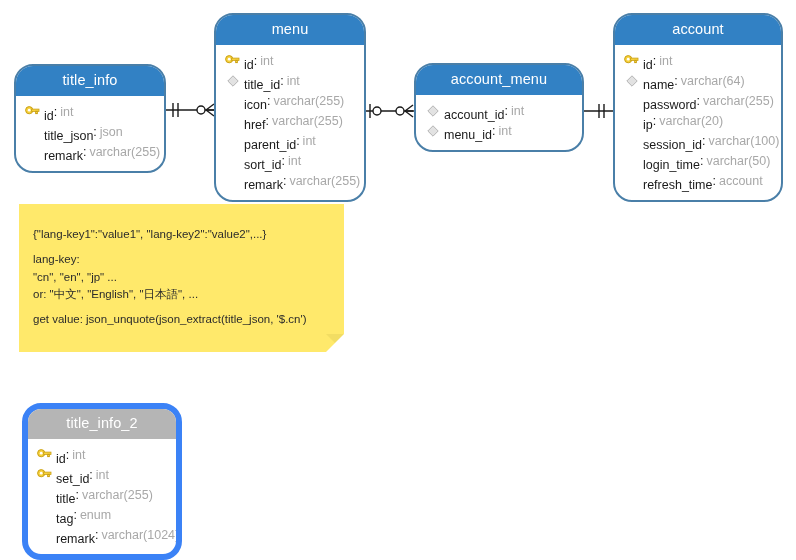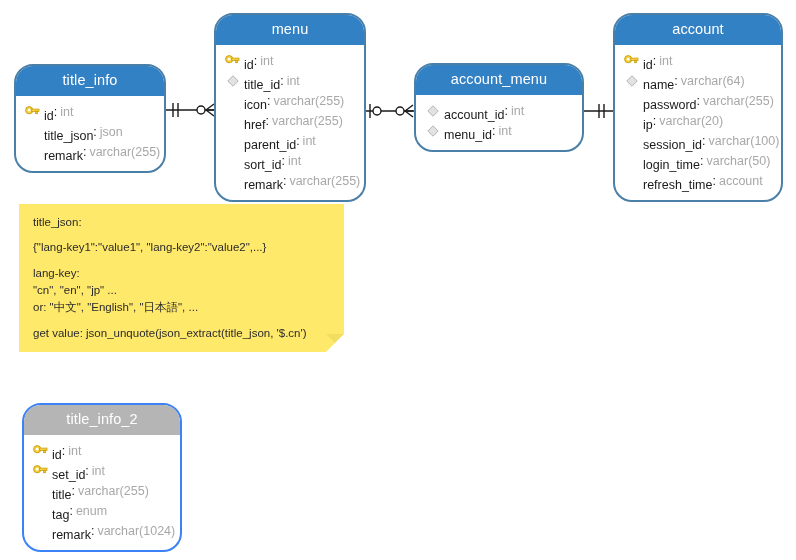--- a/index.html
+++ b/index.html
@@ -36,21 +36,21 @@
   
   .entity {
     position: absolute;
     z-index: 3;
     border-radius: 19px;
     background: #ffffff;
     box-sizing: border-box;
     overflow: hidden;
   }
   .entity.blue  { border: 2px solid #4a7fa8; }
-  .entity.gray  { border: 2px solid #3b82f6; }
+  .entity.gray  { border: 6px solid #3b82f6; }
 
   .entity-header {
     text-align: center;
     color: #ffffff;
     font-size: 14.5px;
     line-height: 1;
     padding: 7px 6px 8px 6px;
     letter-spacing: .1px;
   }
   .entity.blue  .entity-header { background: #3281c4; }
@@ -167,21 +167,20 @@
 
         <line x1="599" y1="104" x2="599" y2="118"></line>
         <line x1="604" y1="104" x2="604" y2="118"></line>
       </g>
 
     </g>
   </svg>
 
   <div class="note" id="note" style="left: 19px; top: 204px; width: 325px; height: 148px;">
 
-  <div class="note-line">title_json:</div>
       <div class="note-line sp">{"lang-key1":"value1", "lang-key2":"value2",...}</div>
       <div class="note-line sp">lang-key:</div>
       <div class="note-line tight">"cn", "en", "jp" ...</div>
       <div class="note-line tight">or: "中文", "English", "日本語", ...</div>
       <div class="note-line sp">get value: json_unquote(json_extract(title_json, '$.cn')</div>
       <div class="note-fold-shade"></div>
       <div class="note-fold"></div>
     </div>
 
 <div class="entity blue" style="left: 14px; top: 64px; width: 152px;">

